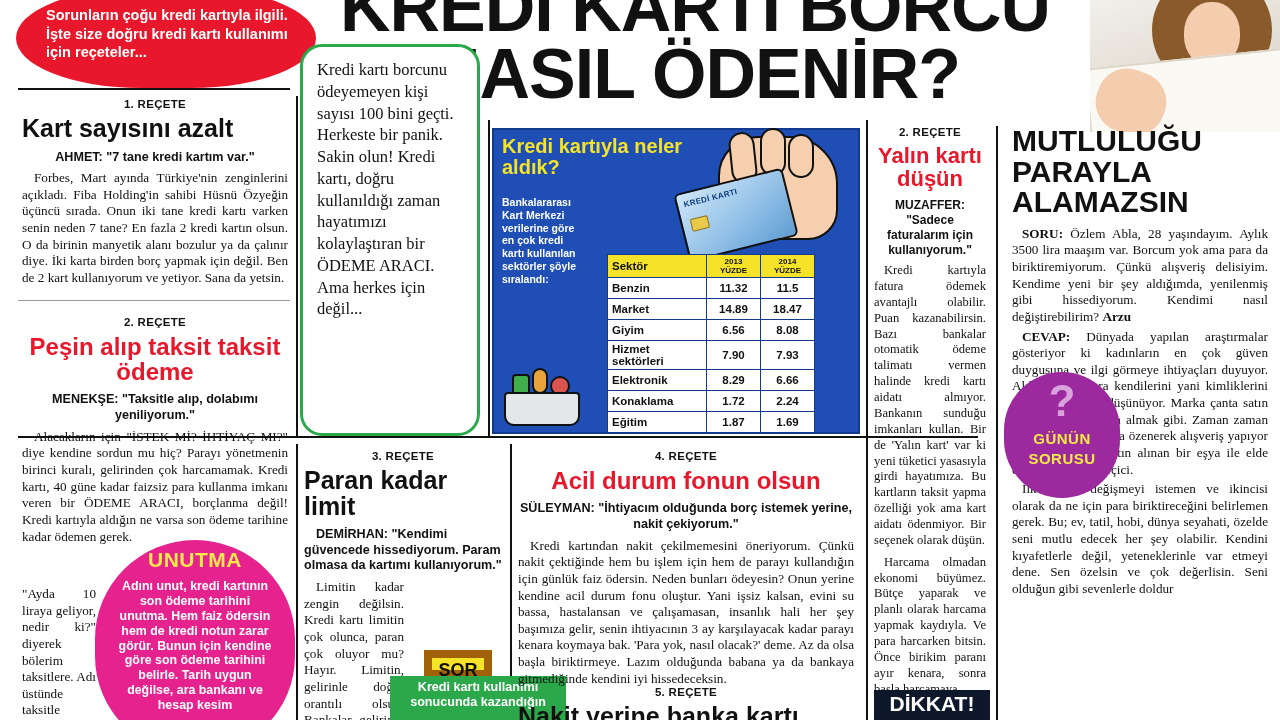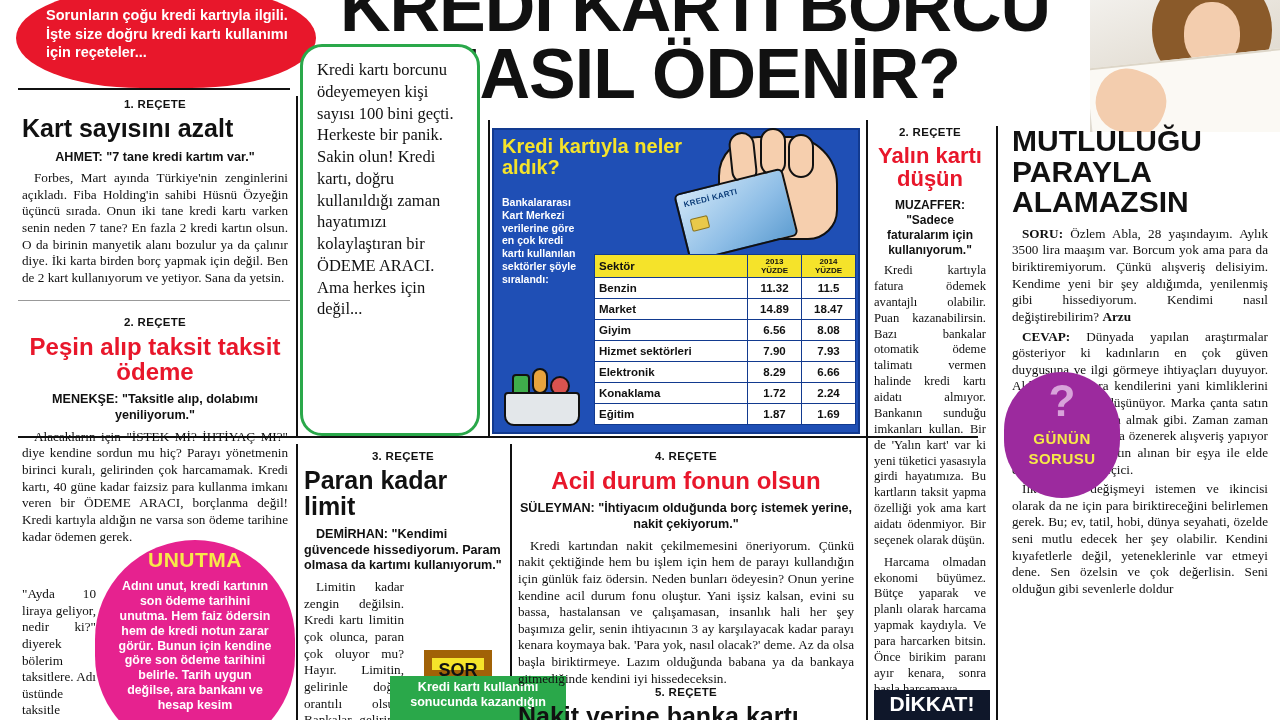--- a/index.html
+++ b/index.html
@@ -144,21 +144,21 @@
   }
   .basket .b {
     position:absolute; left:0; bottom:0; width:76px; height:34px;
     background:#e3e7ea; border:2px solid #111; border-radius:4px 4px 10px 10px;
   }
   .basket .g1 { position:absolute; left:8px; bottom:30px; width:18px; height:22px; background:#3fae4b; border:2px solid #111; border-radius:4px;}
   .basket .g2 { position:absolute; left:28px; bottom:32px; width:16px; height:26px; background:#e8a33d; border:2px solid #111; border-radius:8px;}
   .basket .g3 { position:absolute; left:46px; bottom:30px; width:20px; height:20px; background:#d9534f; border:2px solid #111; border-radius:50%;}
 
   table.sectors {
-    position:absolute; left:100px; top:124px; width:262px;
+    position:absolute; left:113px; top:124px; width:208px;
     border-collapse:collapse;
     font-family:"Liberation Sans", sans-serif;
   }
   table.sectors th, table.sectors td {
     border:1px solid #123a8f;
     font-size:11.5px; font-weight:bold;
     padding:2px 4px; height:21px;
   }
   table.sectors th.hdr { background:#f5e32a; color:#111; text-align:left; }
   table.sectors th.yr  { background:#f5e32a; color:#111; text-align:center; width:54px; font-size:12px;}

